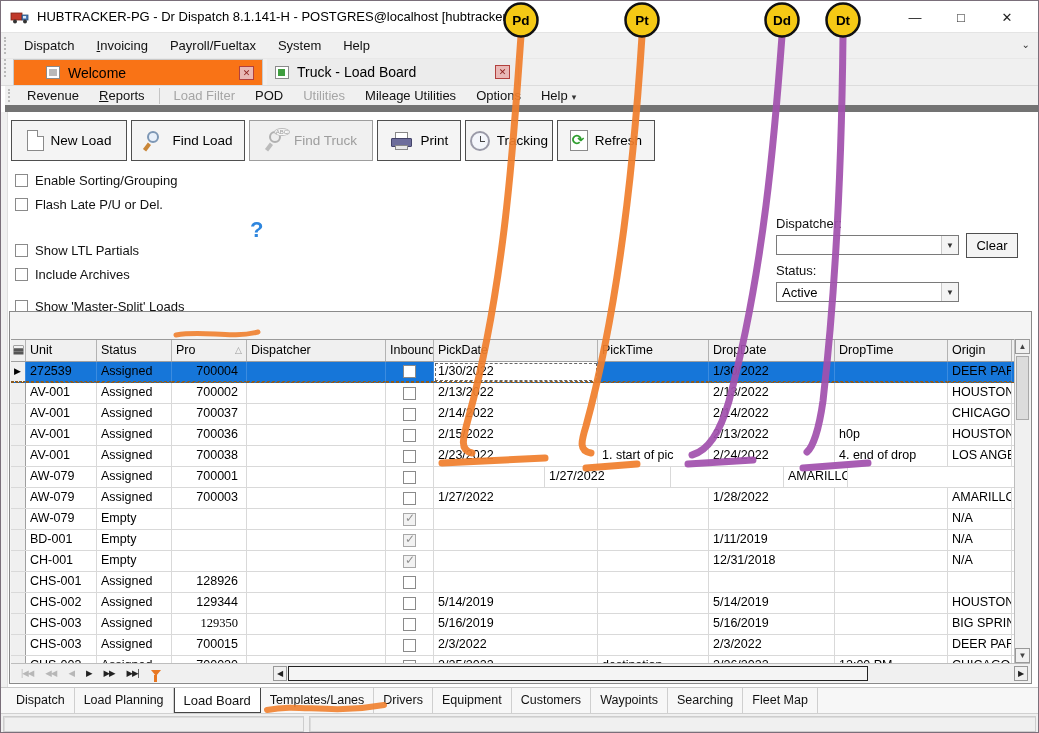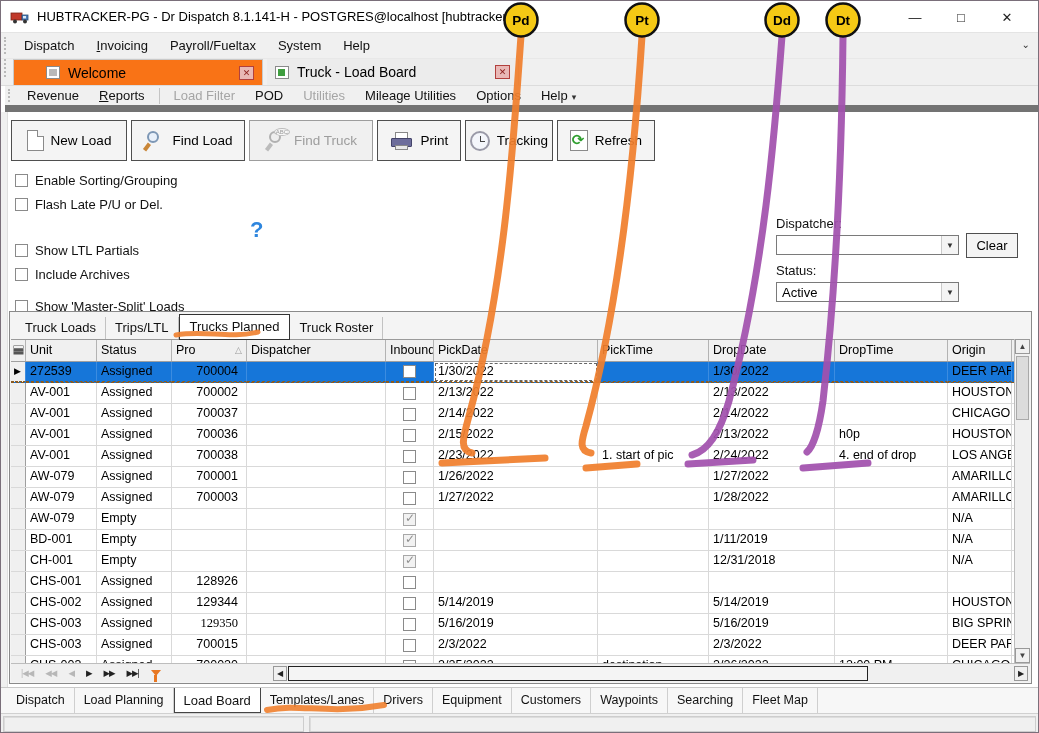--- a/index.html
+++ b/index.html
@@ -262,26 +262,20 @@
       <span class="dd">▼</span>
     </div>
     <button class="btn" id="clear-btn">Clear</button>
     <span class="field-label" style="left:775px; top:151px;">Status:</span>
     <div class="combo" style="left:775px; top:170px; width:183px;">
       <span class="val">Active</span>
       <span class="dd">▼</span>
     </div>
 
     <div class="grid-wrap">
-      <div class="grid-tabs" id="grid-tabs">
-          <span class="gtab">Truck Loads</span>
-          <span class="gtab">Trips/LTL</span>
-          <span class="gtab active">Trucks Planned</span>
-          <span class="gtab">Truck Roster</span>
-        </div>
       <div class="grid-view">
         <div class="g-header" id="grid-header">
             <div class="g-hcell corner" style="width: 15px;"></div>
             <div class="g-hcell" style="width: 71px;"><span>Unit</span></div>
             <div class="g-hcell" style="width: 75px;"><span>Status</span></div>
             <div class="g-hcell" style="width: 75px;"><span>Pro</span><span class="sort">△</span></div>
             <div class="g-hcell" style="width: 139px;"><span>Dispatcher</span></div>
             <div class="g-hcell" style="width: 48px;"><span>Inbound</span></div>
             <div class="g-hcell" style="width: 164px;"><span>PickDate</span></div>
             <div class="g-hcell" style="width: 111px;"><span>PickTime</span></div>
@@ -369,21 +363,20 @@
             </div>
             <div class="g-row">
               <div class="g-cell rowsel" style="width: 15px;"></div>
               <div class="g-cell" style="width: 71px;">AW-079</div>
               <div class="g-cell" style="width: 75px;">Assigned</div>
               <div class="g-cell num" style="width: 75px;">700001</div>
               <div class="g-cell" style="width: 139px;"></div>
               <div class="g-cell ck" style="width: 48px;">
                 <span class="cb"></span>
               </div>
-              <div class="g-cell" style="width: 164px;">1/26/2022</div>
               <div class="g-cell" style="width: 111px;"></div>
               <div class="g-cell" style="width: 126px;">1/27/2022</div>
               <div class="g-cell" style="width: 113px;"></div>
               <div class="g-cell" style="width: 64px;">AMARILLO</div>
             </div>
             <div class="g-row">
               <div class="g-cell rowsel" style="width: 15px;"></div>
               <div class="g-cell" style="width: 71px;">AW-079</div>
               <div class="g-cell" style="width: 75px;">Assigned</div>
               <div class="g-cell num" style="width: 75px;">700003</div>

